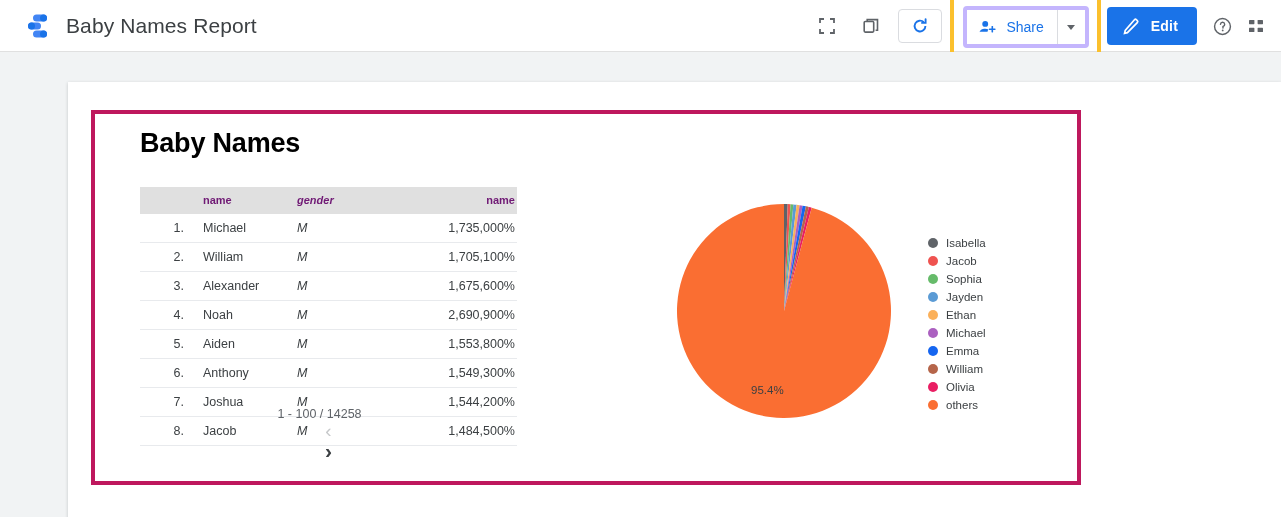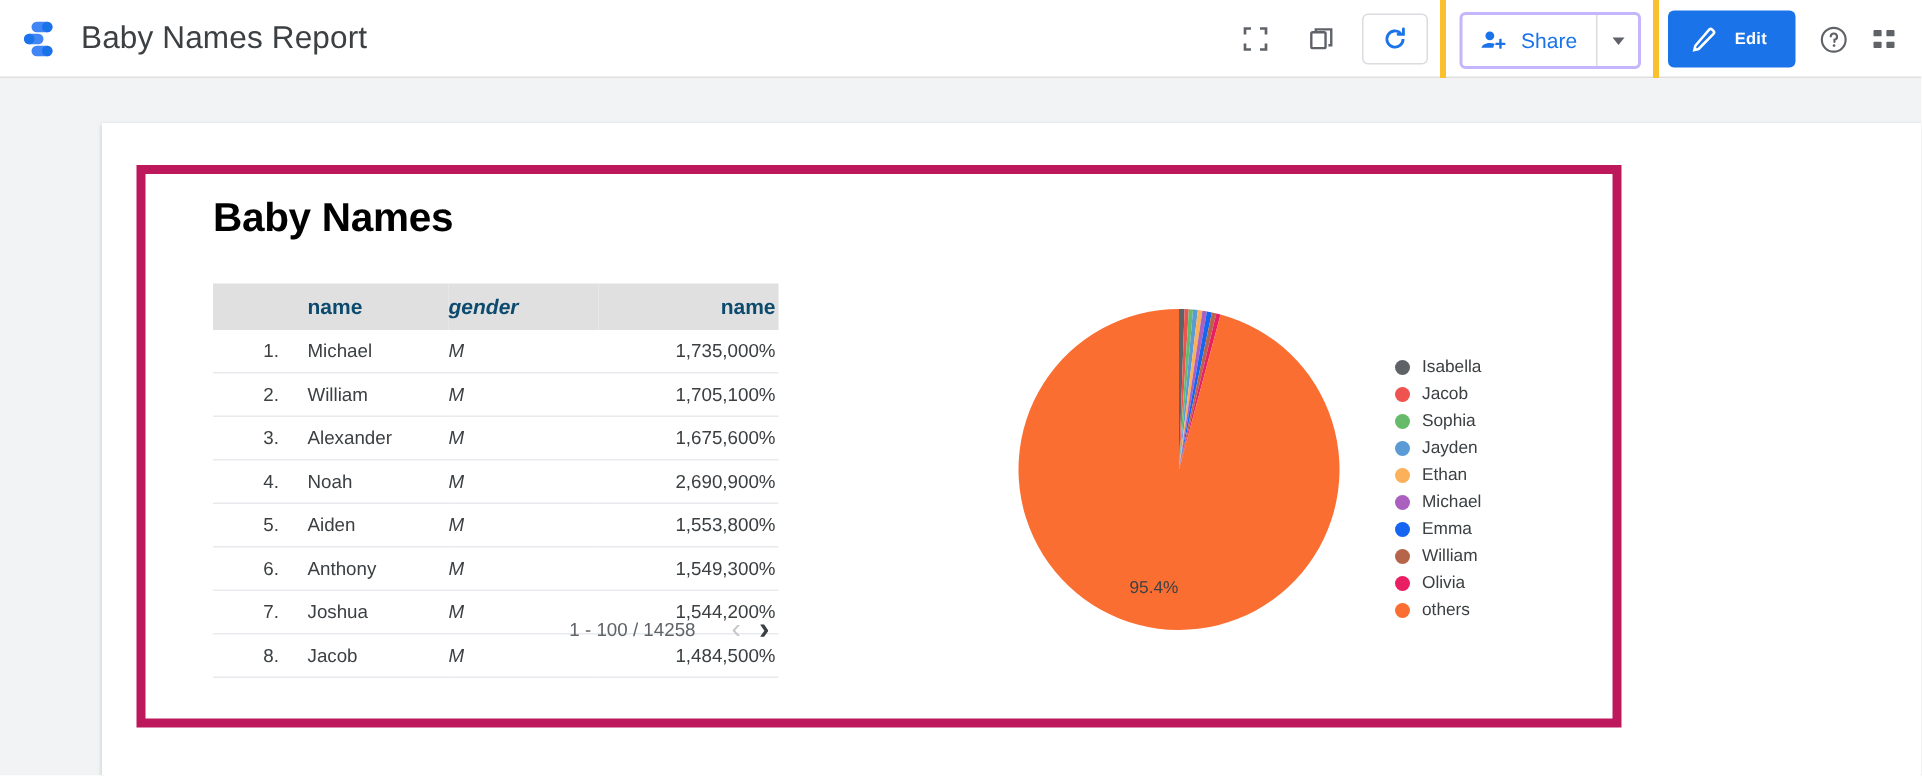--- a/index.html
+++ b/index.html
@@ -21,21 +21,21 @@
     height: 52px;
     background: #ffffff;
     border-bottom: 1px solid #e0e0e0;
     display: flex;
     align-items: center;
     box-sizing: border-box;
   }
   .brand {
     display: flex;
     align-items: center;
-    padding-left: 12px;
+    padding-left: 24px;
   }
   .ds-logo {
     width: 30px;
     height: 30px;
     position: relative;
     margin-right: 12px;
     flex: 0 0 auto;
   }
   .report-title {
     font-size: 21px;
@@ -84,21 +84,21 @@
     display: flex;
     align-items: center;
     box-sizing: border-box;
     margin-right: 6px;
     margin-top: 2px;
   }
   .share-group {
     display: flex;
     align-items: stretch;
     height: 34px;
-    border: 2px solid #c4b5fd;
+    border: 4px solid #c4b5fd;
     border-radius: 4px;
     overflow: hidden;
     background: #fff;
   }
   .share-main {
     display: flex;
     align-items: center;
     padding: 0 13px 0 11px;
     cursor: pointer;
   }
@@ -128,21 +128,21 @@
     background: #1a73e8;
     border-radius: 4px;
     display: flex;
     align-items: center;
     padding: 0 19px 0 15px;
     cursor: pointer;
     margin-right: 8px;
   }
   .edit-label {
     color: #ffffff;
-    font-size: 11px;
+    font-size: 14px;
     font-weight: bold;
     margin-left: 10px;
     letter-spacing: .2px;
   }
 
   
   .page-bg {
     position: relative;
     height: 465px;
     background: #f1f3f4;
@@ -157,21 +157,21 @@
     background: #ffffff;
     box-shadow: 0 1px 3px rgba(60,64,67,.25);
     box-sizing: border-box;
   }
   .yellow-frame {
     position: absolute;
     left: 23px;
     top: 28px;
     width: 990px;
     height: 375px;
-    border: 6px solid #be185d;
+    border: 4px solid #be185d;
     box-sizing: border-box;
   }
 
   .chart-title {
     position: absolute;
     left: 45px;
     top: 14px;
     font-size: 27px;
     font-weight: bold;
     color: #000000;
@@ -185,22 +185,22 @@
     top: 73px;
     width: 377px;
     border-collapse: collapse;
     font-size: 12.5px;
     color: #3c4043;
   }
   .data-table th {
     background: #e0e0e0;
     font-weight: bold;
     padding: 7px 0 8px;
-    font-size: 14px;
-    color: #0c4a6e;
+    font-size: 11px;
+    color: #701a75;
   }
   .data-table td {
     padding: 7px 0 7px;
     border-bottom: 1px solid #e8eaed;
     color: #3c4043;
   }
   .col-idx  { width: 44px; text-align: right; padding-right: 10px !important; color: #5f6368; }
   .col-name { text-align: left; padding-left: 9px !important; }
   .col-gen  { width: 100px; text-align: left; font-style: italic; }
   .col-cnt  { width: 118px; text-align: right; padding-right: 2px !important; }
@@ -210,20 +210,21 @@
   .pager {
     position: absolute;
     left: 45px;
     top: 293px;
     width: 377px;
     display: flex;
     align-items: center;
     justify-content: flex-end;
     font-size: 12.5px;
     color: #5f6368;
+    flex-direction: column;
   }
   .pager-text { margin-right: 18px; }
   .chev {
     font-size: 19px;
     line-height: 1;
     padding: 0 6px;
     cursor: pointer;
   }
   .chev-prev { color: #c6c8ca; cursor: default; }
   .chev-next { color: #3c4043; font-weight: bold; font-size: 21px; }

